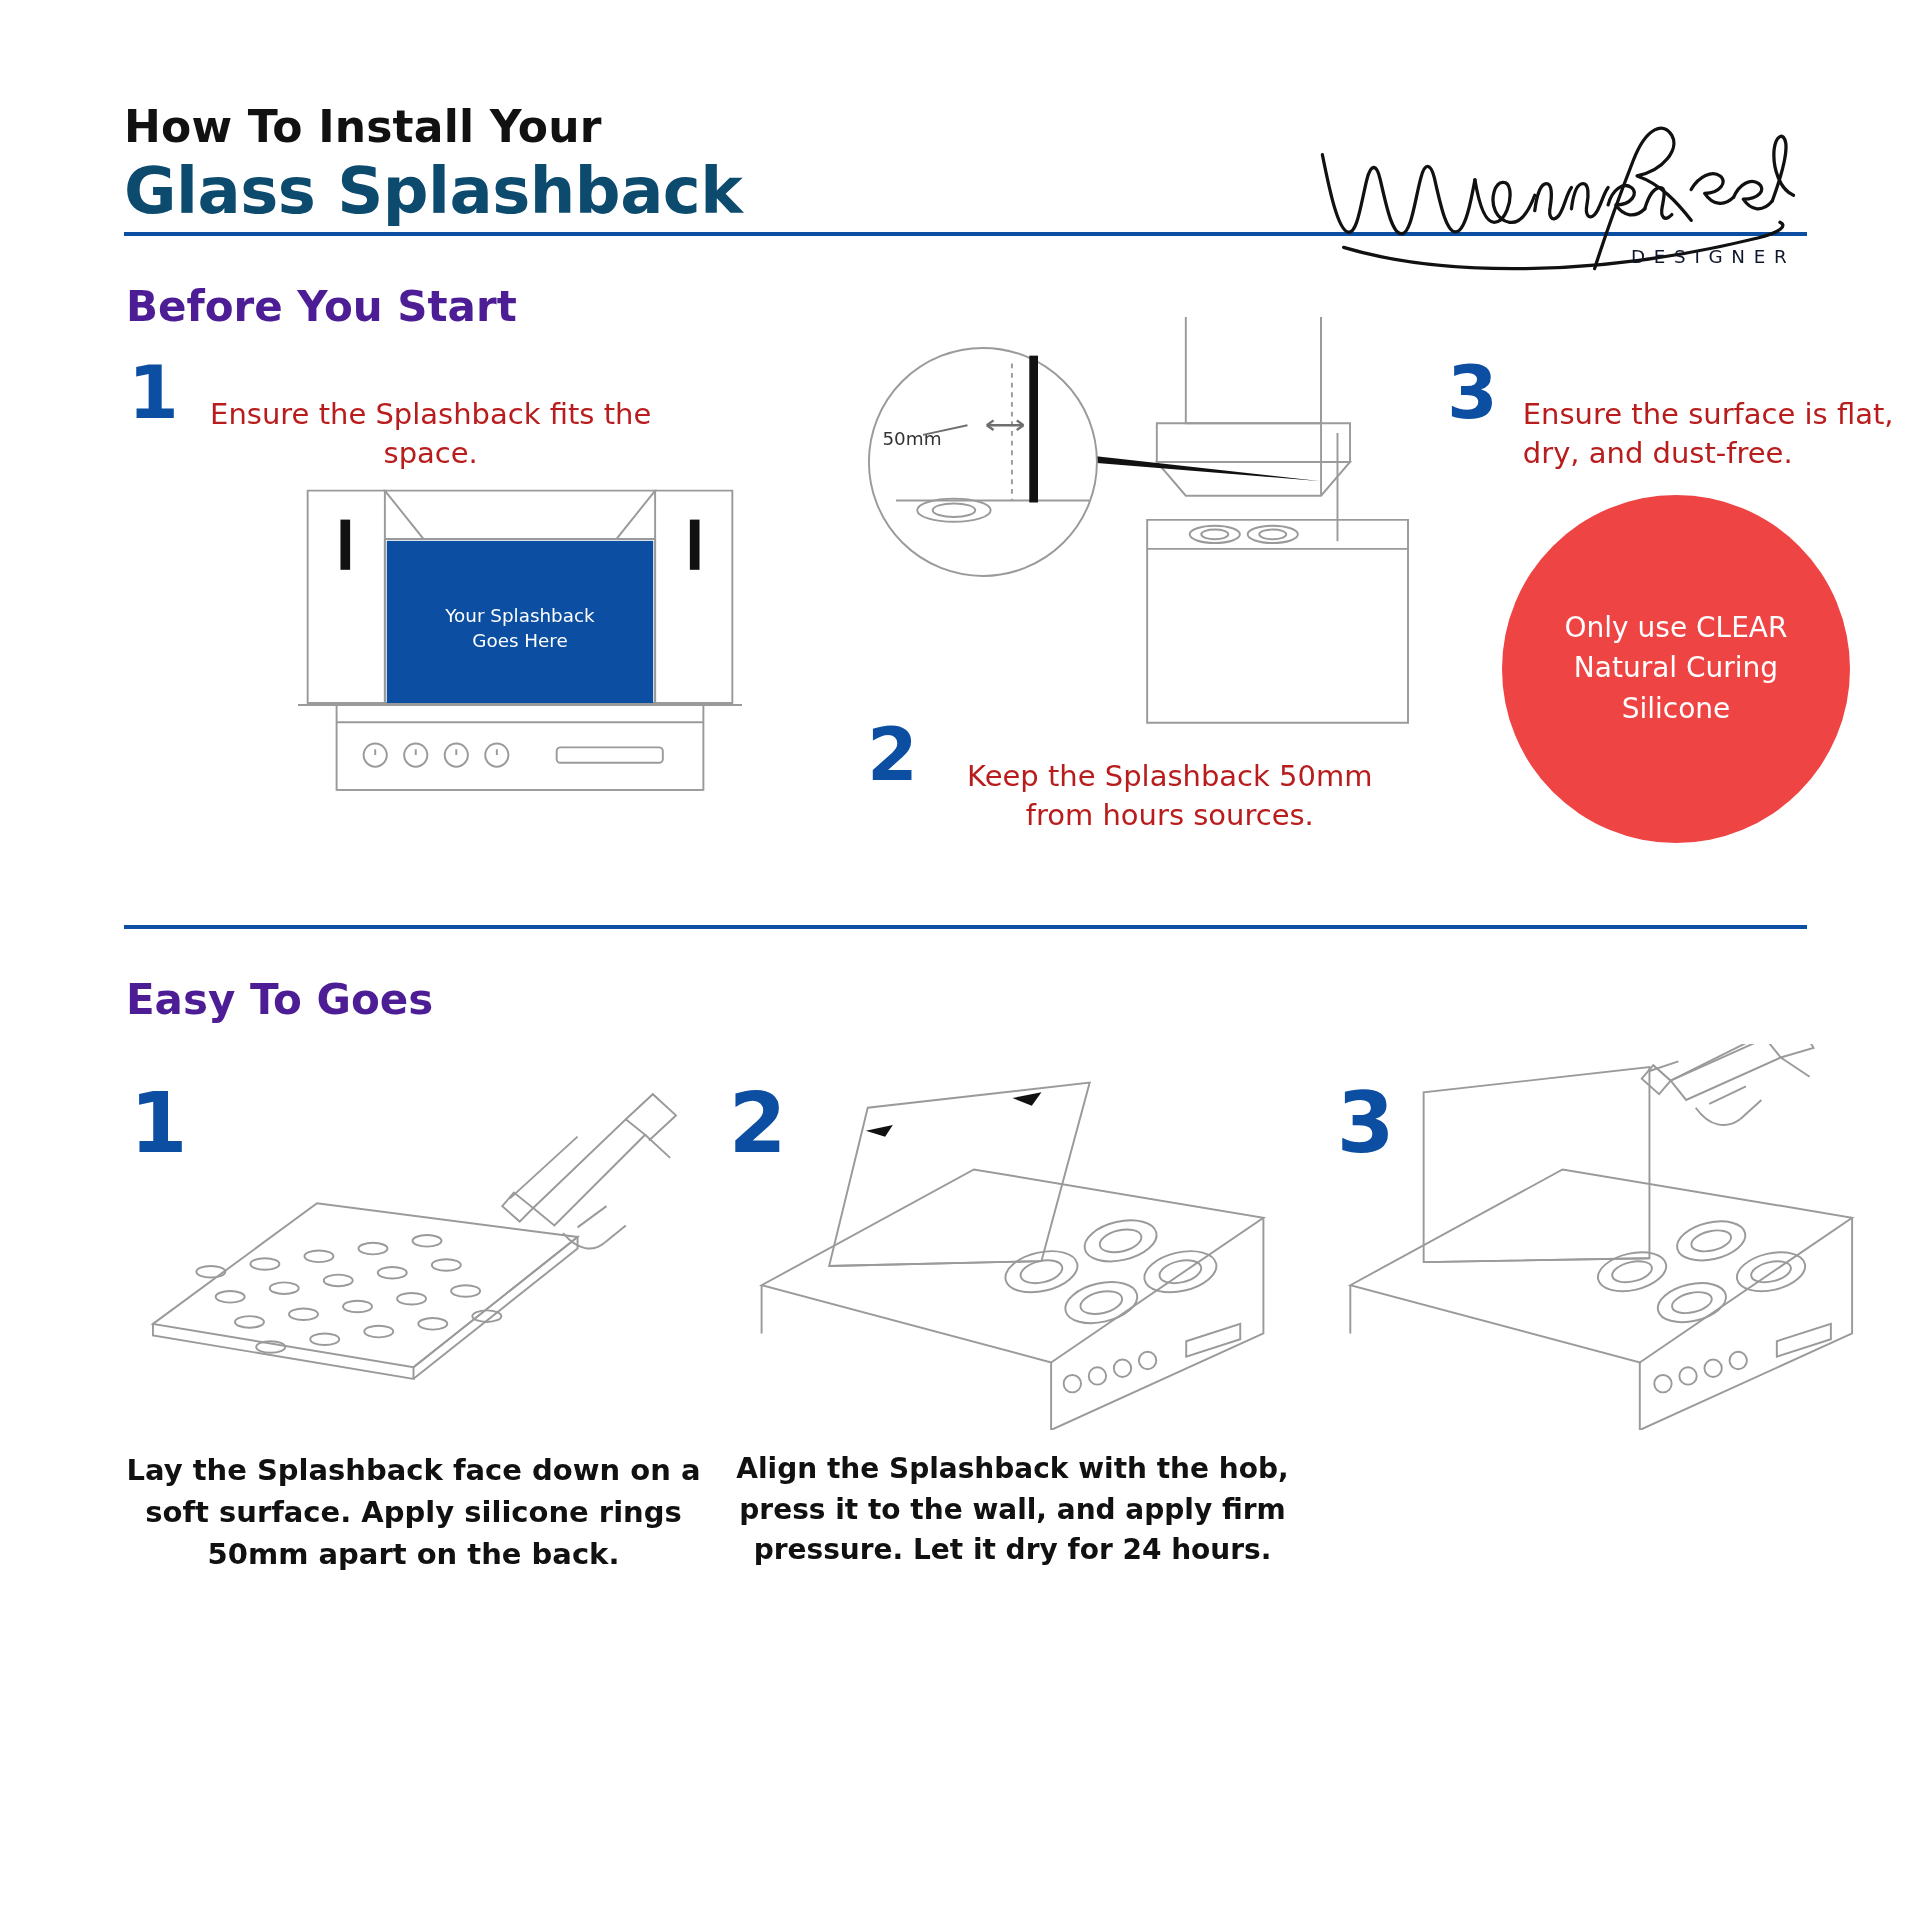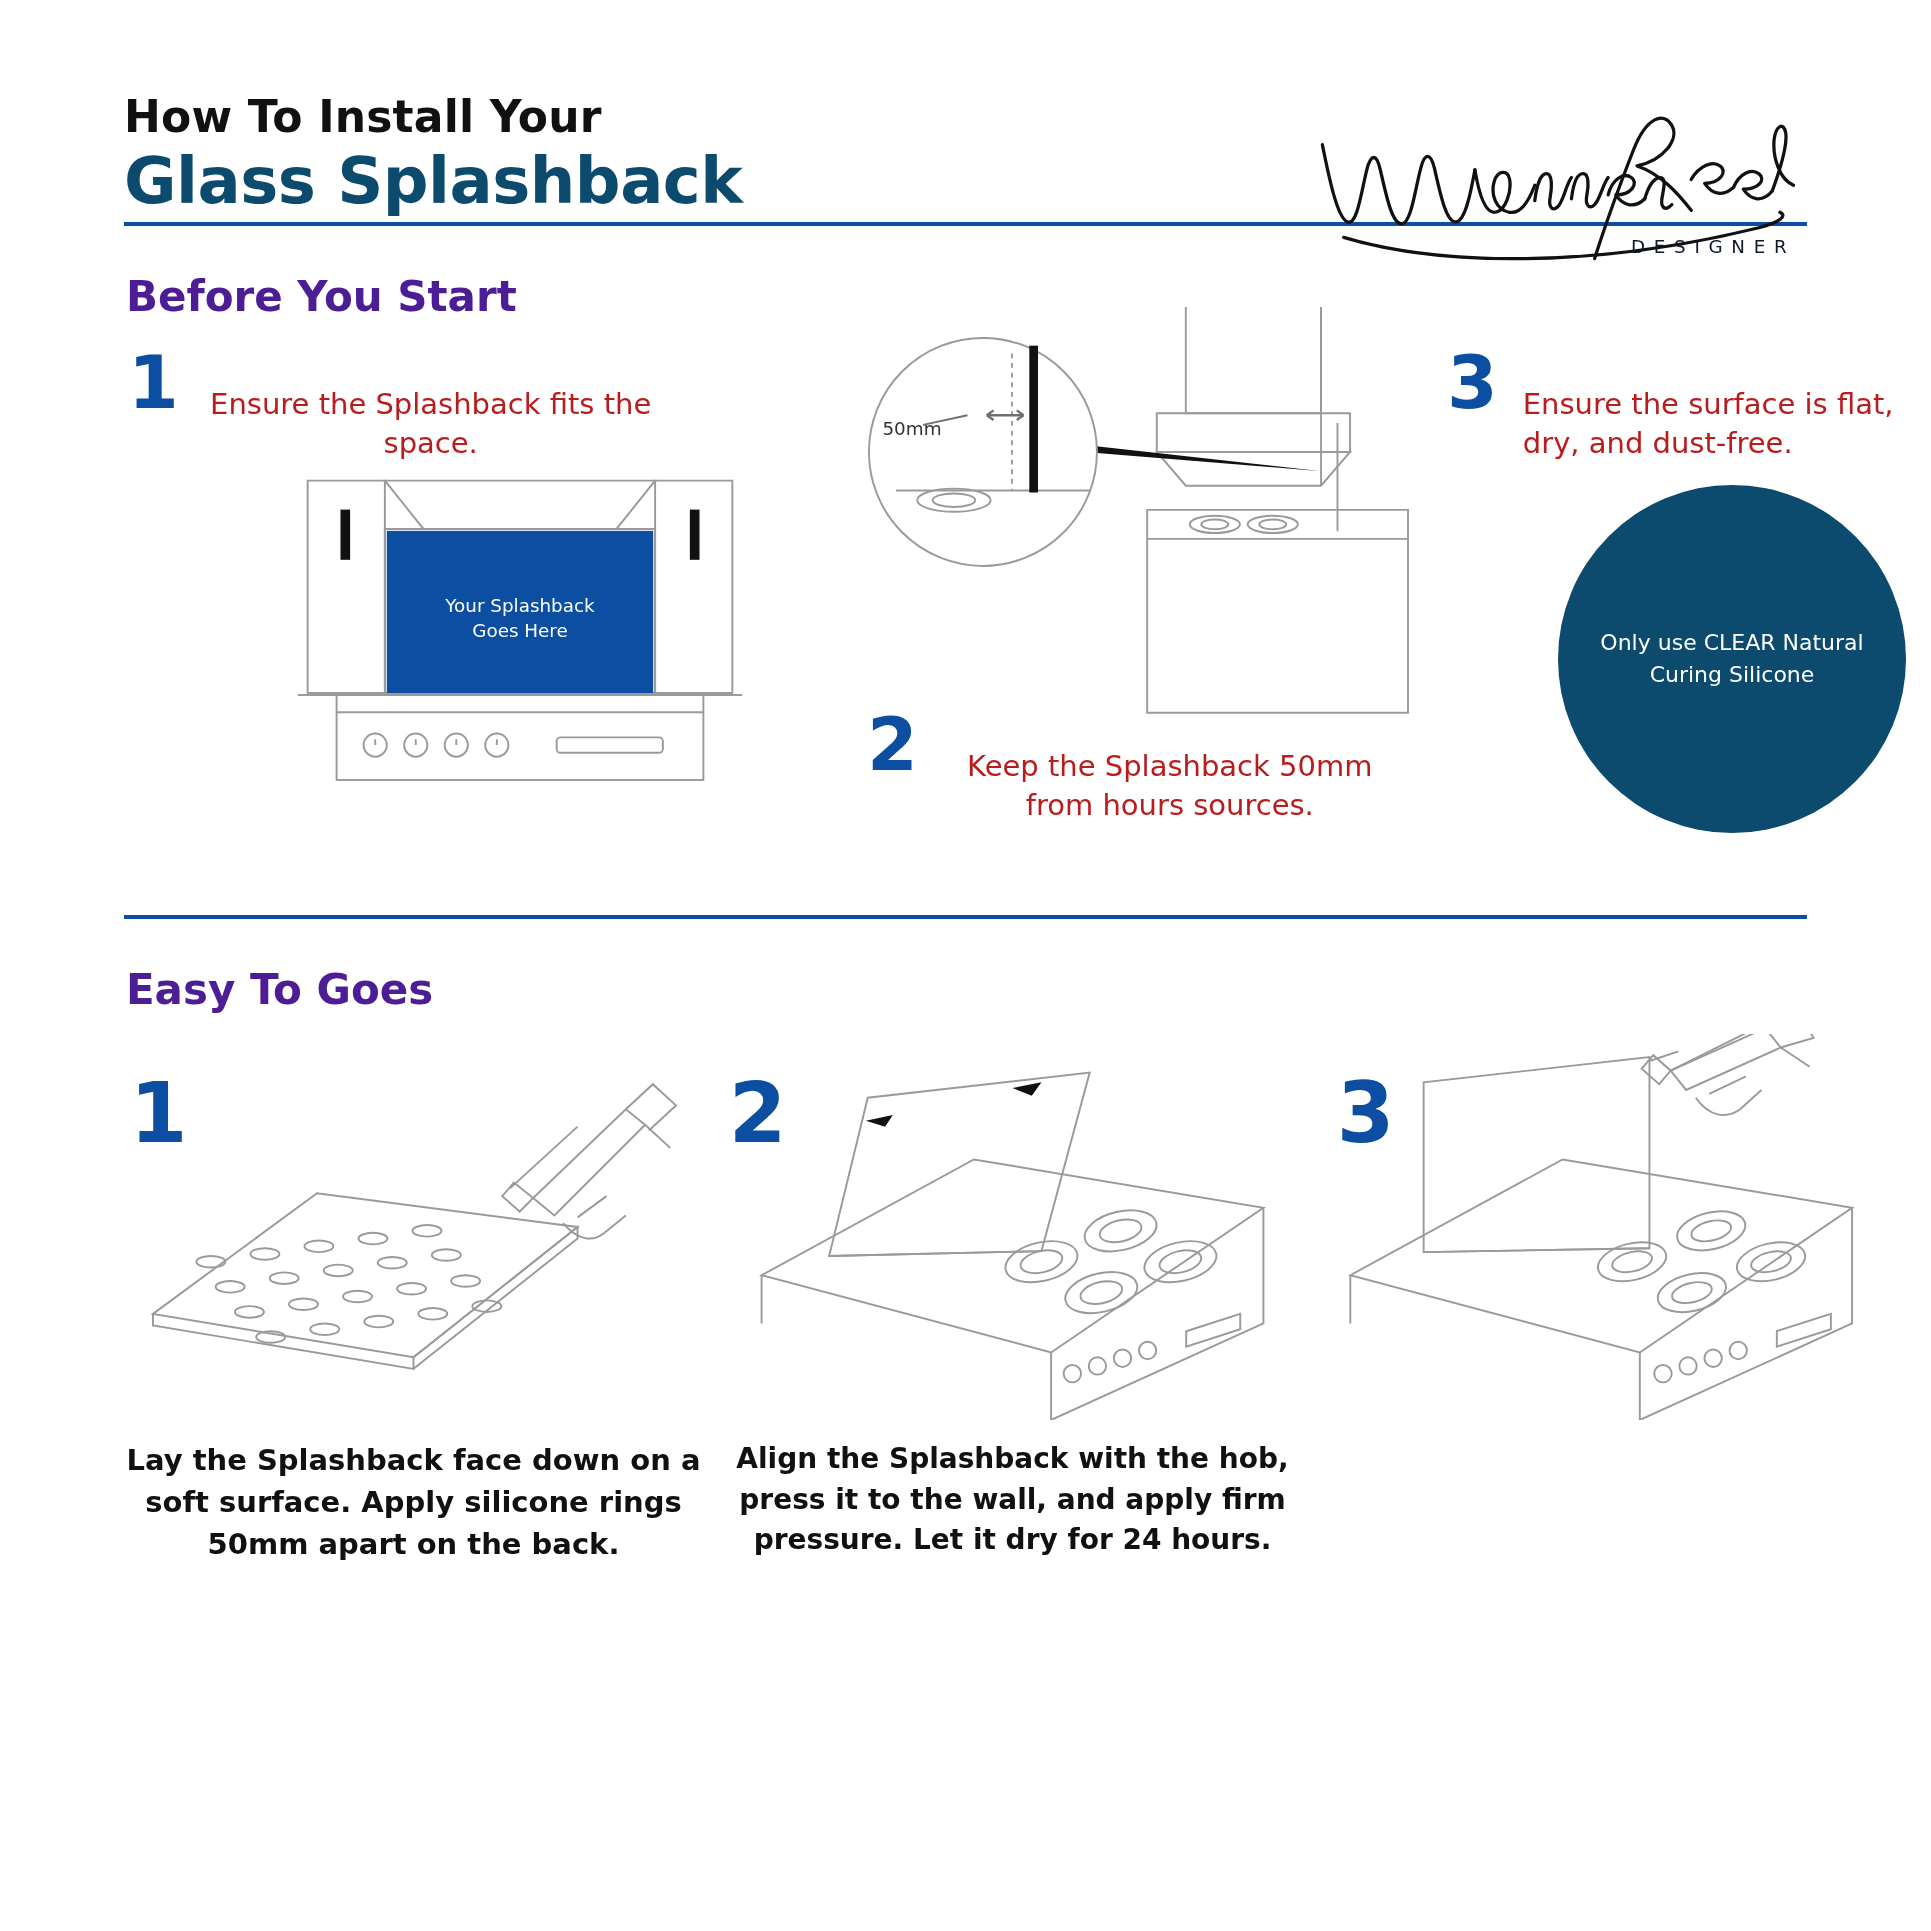--- a/index.html
+++ b/index.html
@@ -18,20 +18,21 @@
     position: absolute;
     inset: 0;
     padding: 0 124px;
   }
 
   
   .header {
     position: relative;
     height: 222px;
     padding-top: 92px;
+    margin-top: 10px;
   }
   .title-small {
     font-size: 44px;
     font-weight: 700;
     letter-spacing: 0.2px;
     line-height: 1.15;
     color: #111;
   }
   .title-big {
     font-size: 64px;
@@ -102,28 +103,28 @@
   .bys .col1 { position: absolute; left: 3.9px; top: 15.4px; width: 579px; }
   .bys .col1 .step-text { text-align: center; width: 454px; }
   .bys .col2 { position: absolute; left: 743px; top: 377px; width: 570px; }
   .bys .col2 .step-text { text-align: center; width: 454px; }
   .bys .col3 { position: absolute; left: 1323px; top: 15.4px; width: 502px; }
 
   .art-hob { position: absolute; left: 174px; top: 140px; width: 444px; height: 386px; text-align: center; }
   .art-side { position: absolute; left: 743px; top: -24px; width: 599px; height: 415px; }
   .art-circle {
     position: absolute;
-    left: 1434px; top: 154px;
+    left: 1378px; top: 154px;
     width: 348px; height: 348px;
     border-radius: 50%;
-    background: #0c4a6e;
+    background: #ef4444;
     color: #fff;
     display: flex; align-items: center; justify-content: center;
     text-align: center;
-    font-size: 22px;
+    font-size: 28px;
     line-height: 1.45;
     padding: 0 39px;
   }
 
   
   .eta { position: relative; height: 676px; margin-top: 5.8px; }
   .eta-col { position: absolute; top: 0; width: 579px; height: 676px; }
   .eta-col.c1 { left: 0px; }
   .eta-col.c2 { left: 599px; }
   .eta-col.c3 { left: 1207px; }

